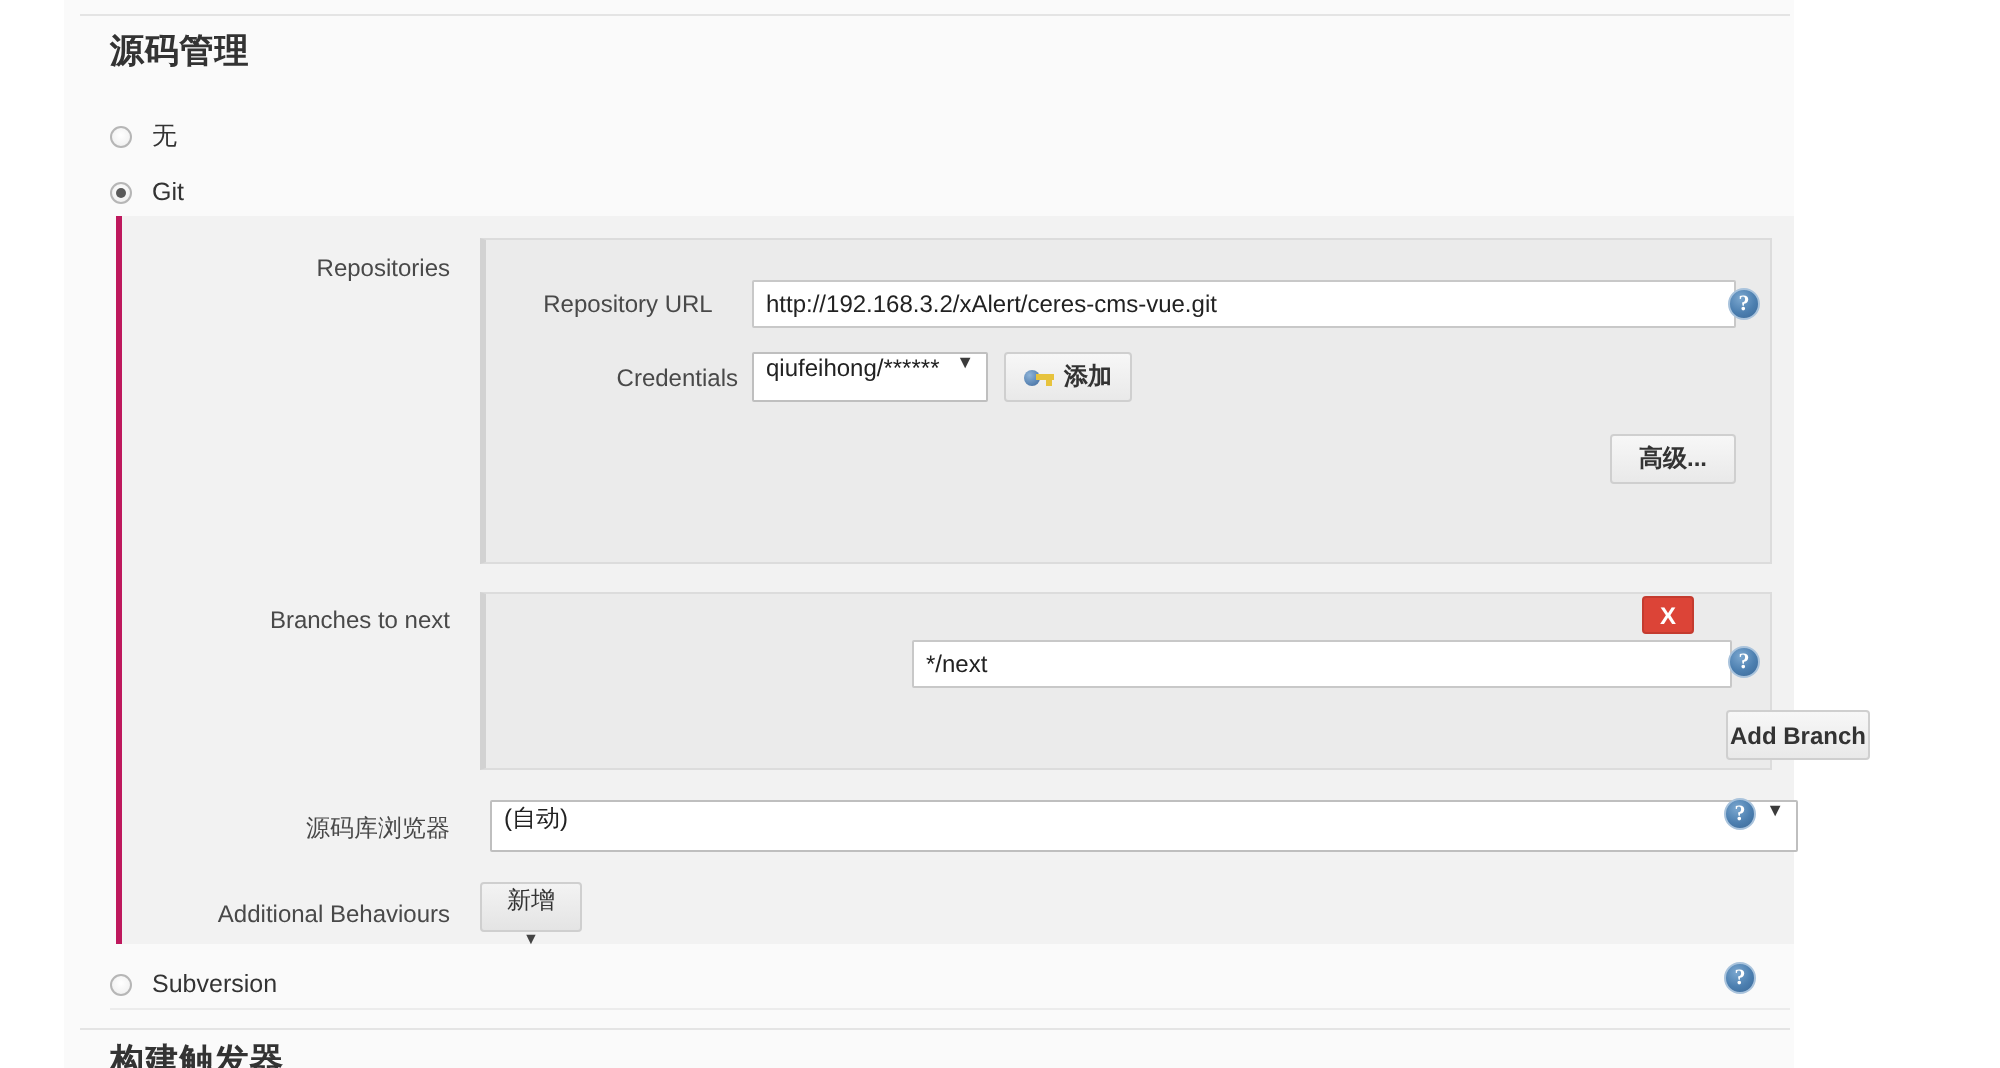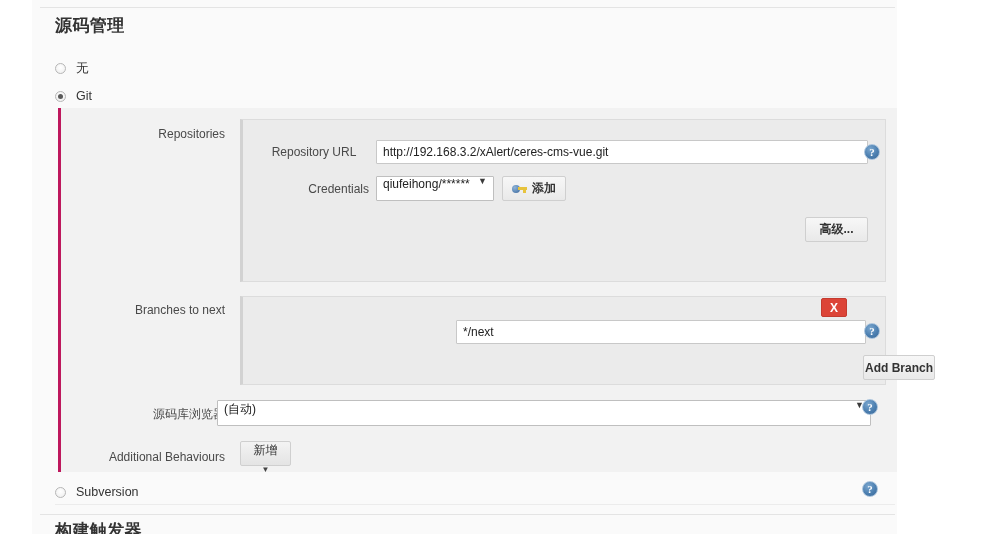--- a/index.html
+++ b/index.html
@@ -382,21 +382,21 @@
       </div>
 
       <div class="btn-danger" style="left: 760px; top: 190px; width: 26px; height: 19px;">
         <span>X</span>
       </div>
 
       <div class="help-icon" style="left: 803px; top: 215px;">?</div>
 
       <div class="row-label" style="left: 44px; top: 298px; width: 120px;">源码库浏览器</div>
 
-      <div class="select" style="left: 156px; top: 292px; width: 654px; height: 26px;">
+      <div class="select" style="left: 184px; top: 292px; width: 654px; height: 26px;">
         <span class="sel-value">(自动)</span>
         <span class="caret">▼</span>
       </div>
 
       <div class="row-label" style="left: 24px; top: 342px; width: 140px;">Additional Behaviours</div>
 
       <div class="btn-dropdown" style="left: 179px; top: 333px; width: 51px; height: 25px; flex-direction: column;">
         <span>新增</span>
         <span class="dd-caret">▼</span>
       </div>

